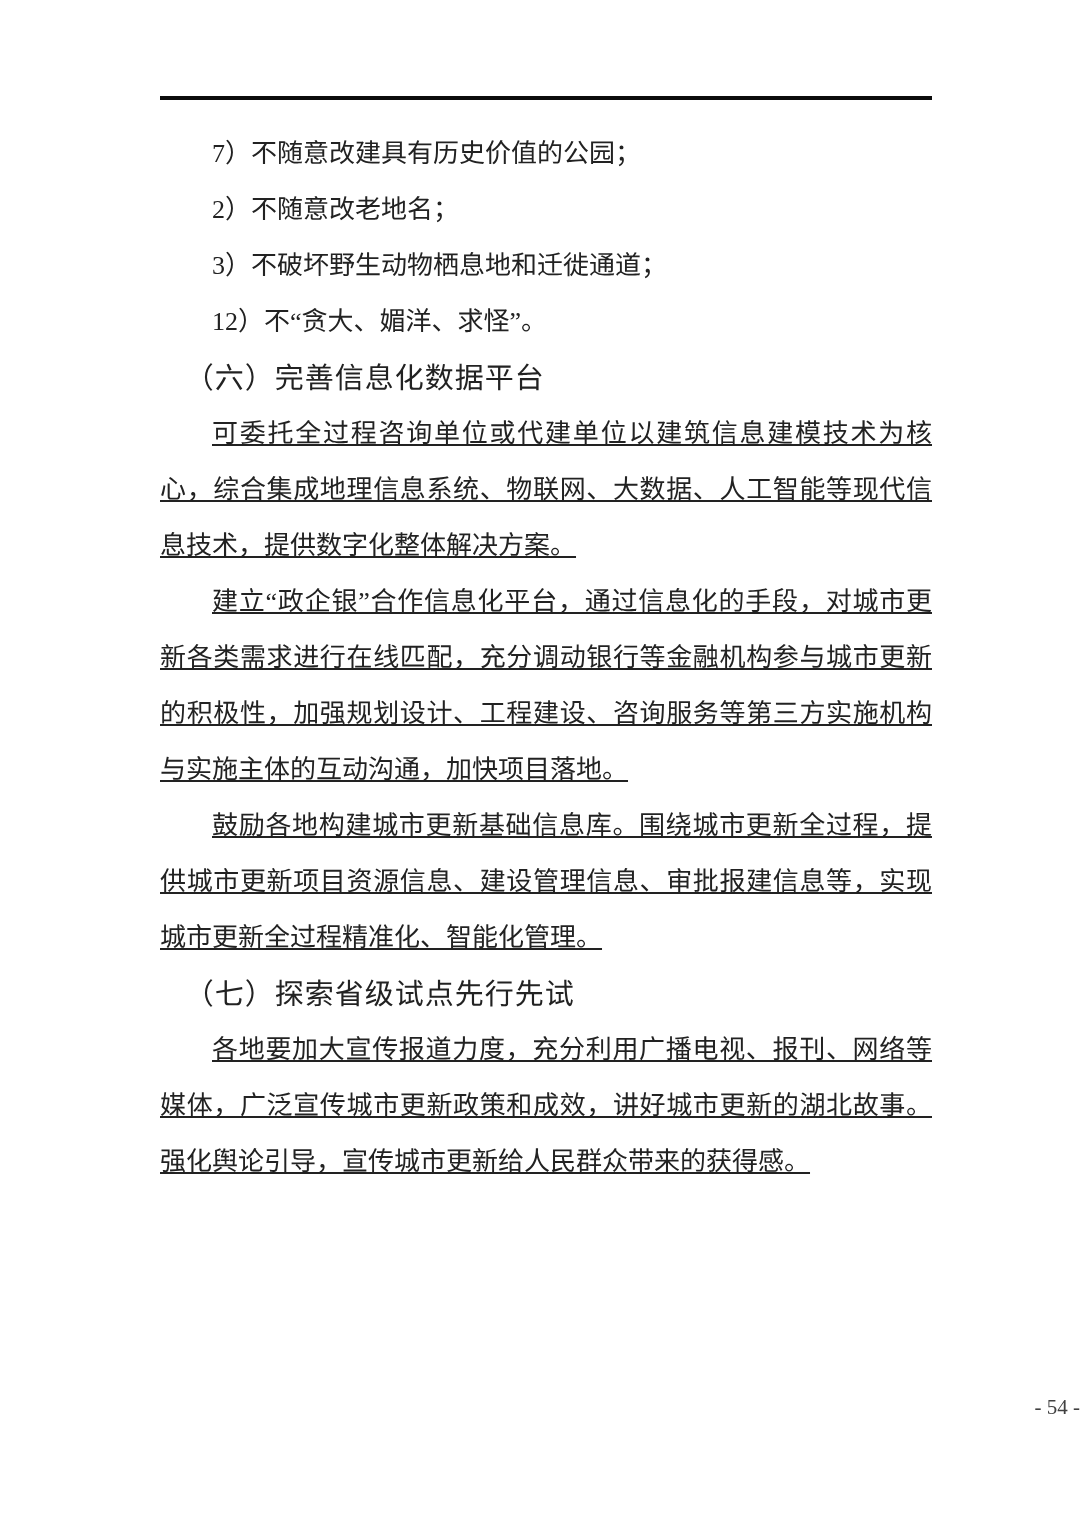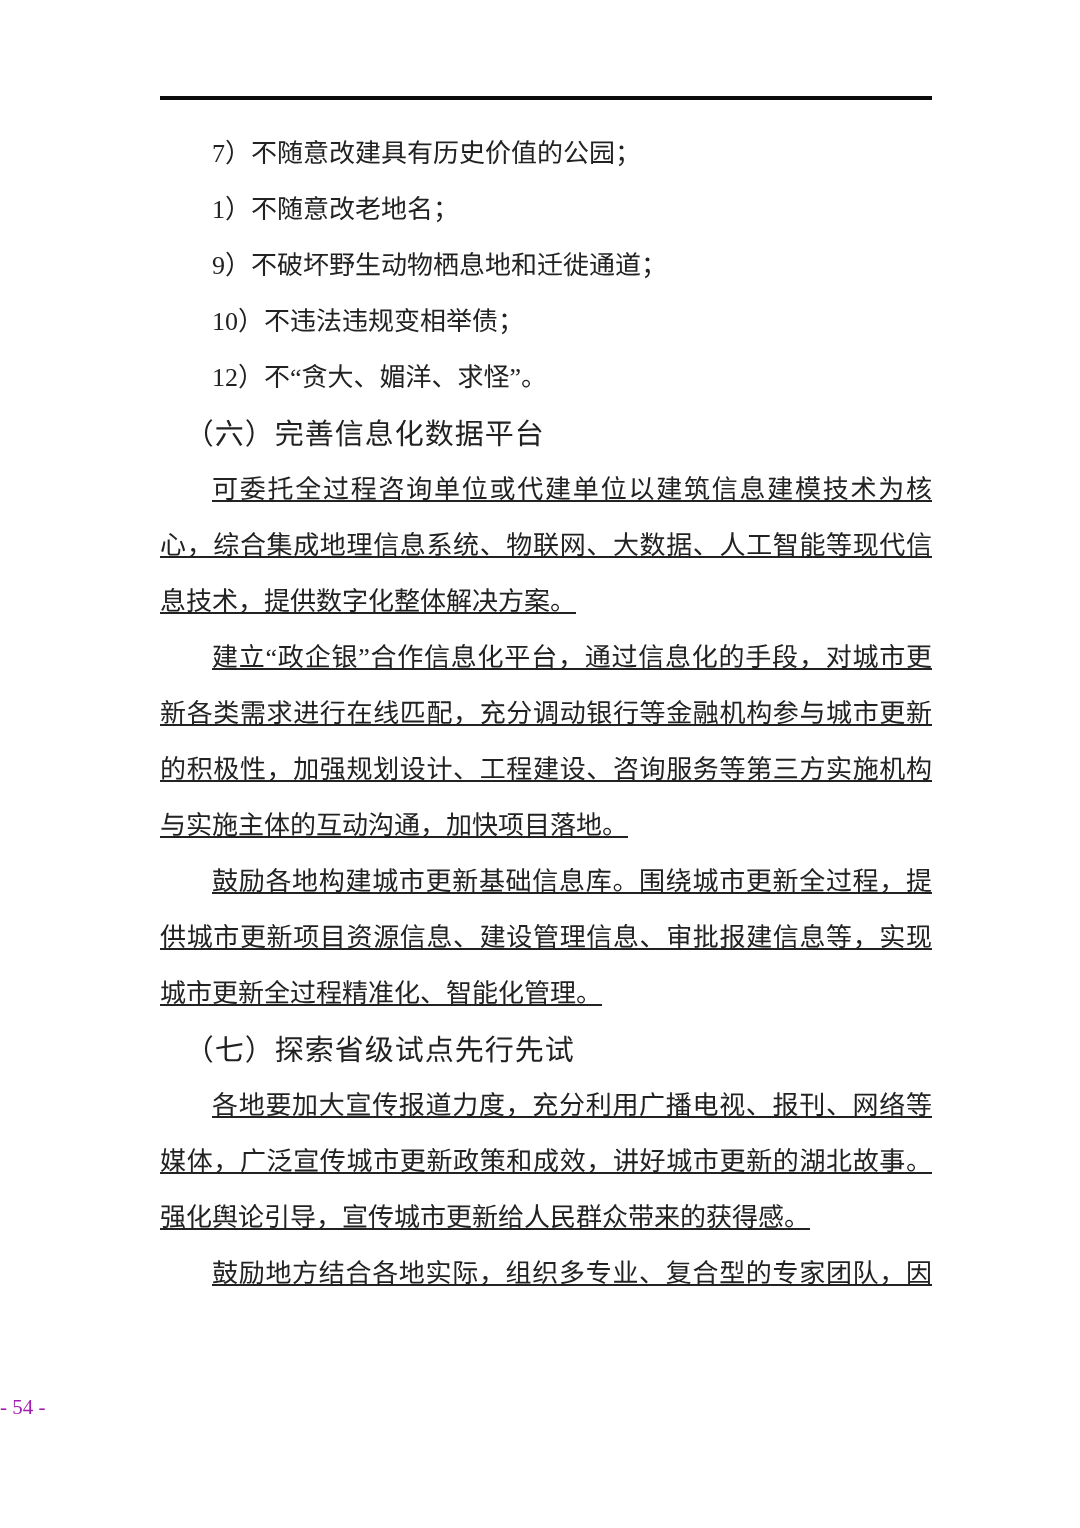--- a/index.html
+++ b/index.html
@@ -53,44 +53,42 @@
     font-size: 29px !important;
     text-indent: 0.85em;
     text-align: right;
     letter-spacing: 1px;
   }
   .page-number {
     position: absolute;
     left: 0;
     right: 0;
     top: 1392px;
-    text-align: left;
+    text-align: right;
     font-size: 21px;
     line-height: 30px;
-    color: #a21caf;
+    color: #404040;
     font-family: "Liberation Serif", "DejaVu Serif", serif;
   }
 </style>
 </head>
 <body>
 
 <div class="page">
   <div class="content">
     <div class="top-rule"></div>
 
     <p class="li">7）不随意改建具有历史价值的公园；</p>
-    <p class="li">1）不随意改老地名；</p>
-    <p class="li">9）不破坏野生动物栖息地和迁徙通道；</p>
-    <p class="li">10）不违法违规变相举债；</p>
+    <p class="li">2）不随意改老地名；</p>
+    <p class="li">3）不破坏野生动物栖息地和迁徙通道；</p>
     <p class="li">12）不“贪大、媚洋、求怪”。</p>
 
     <h2 class="heading">（六）完善信息化数据平台</h2>
     <p class="para">可委托全过程咨询单位或代建单位以建筑信息建模技术为核心，综合集成地理信息系统、物联网、大数据、人工智能等现代信息技术，提供数字化整体解决方案。</p>
     <p class="para">建立“政企银”合作信息化平台，通过信息化的手段，对城市更新各类需求进行在线匹配，充分调动银行等金融机构参与城市更新的积极性，加强规划设计、工程建设、咨询服务等第三方实施机构与实施主体的互动沟通，加快项目落地。</p>
     <p class="para">鼓励各地构建城市更新基础信息库。围绕城市更新全过程，提供城市更新项目资源信息、建设管理信息、审批报建信息等，实现城市更新全过程精准化、智能化管理。</p>
 
     <h2 class="heading">（七）探索省级试点先行先试</h2>
     <p class="para">各地要加大宣传报道力度，充分利用广播电视、报刊、网络等媒体，广泛宣传城市更新政策和成效，讲好城市更新的湖北故事。强化舆论引导，宣传城市更新给人民群众带来的获得感。</p>
-    <p class="para fill">鼓励地方结合各地实际，组织多专业、复合型的专家团队，因</p>
   </div>
 
   <div class="page-number">- 54 -</div>
 </div>
 
 </body></html>

